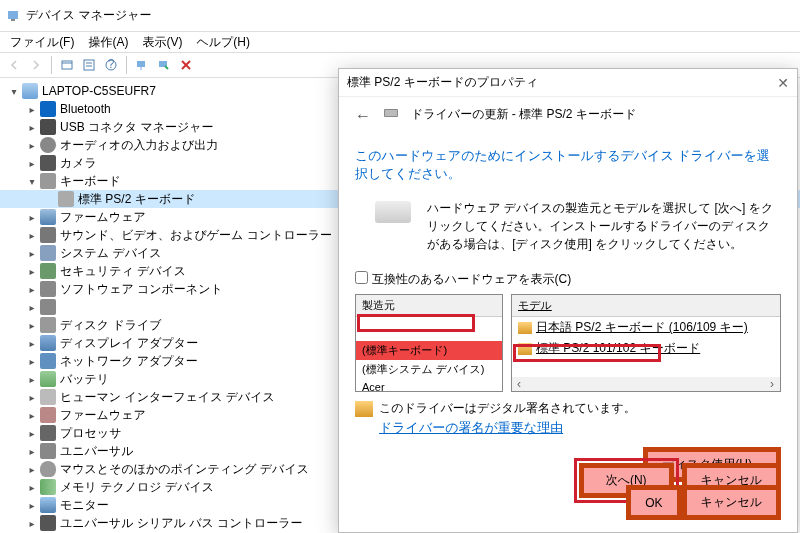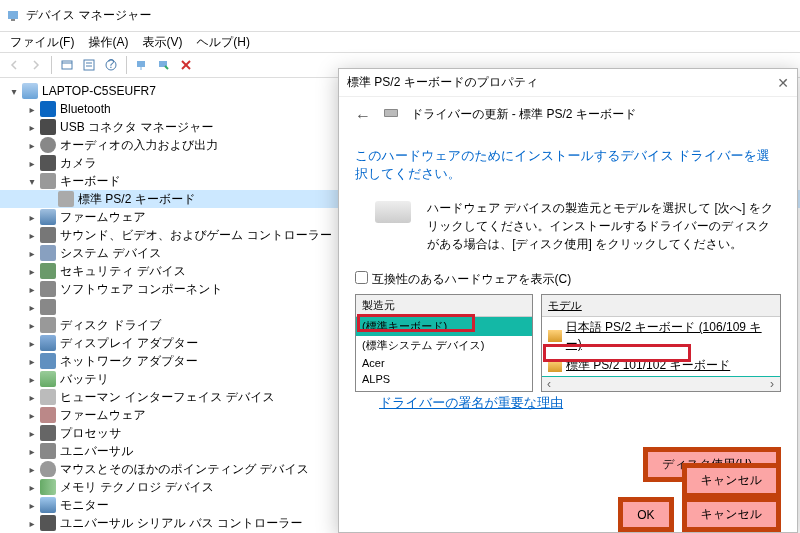--- a/index.html
+++ b/index.html
@@ -50,35 +50,35 @@
 .dlg-title .close { margin-left: auto; font-size: 14px; color: #666; cursor: pointer; }
 .dlg-body { padding: 8px 16px 0; }
 .dlg-nav { display: flex; align-items: center; gap: 12px; margin-bottom: 24px; }
 .back-arrow { font-size: 16px; color: #555; cursor: pointer; }
 .wizard-title { color: #0066cc; font-size: 13px; margin-bottom: 16px; }
 .wizard-sub { display: flex; gap: 16px; font-size: 11px; line-height: 1.5; padding-left: 20px; margin-bottom: 18px; }
 .chiplet { width: 36px; height: 22px; background: linear-gradient(#eee,#ccc); border-radius: 3px; flex: none; margin-top: 2px; }
 .checkbox-row { display: flex; align-items: flex-start; gap: 4px; margin-bottom: 6px; }
 .dual-lists { display: flex; gap: 8px; }
 .listbox { border: 1px solid #888; height: 98px; overflow: hidden; position: relative; background: #fff; }
-.listbox.left { width: 178px; }
+.listbox.left { width: 148px; }
 .listbox.right { flex: 1; text-decoration: underline; }
 .list-header { background: #f0f0f0; padding: 3px 6px; border-bottom: 1px solid #ccc; font-size: 11px; }
 .list-item { padding: 2px 6px; font-size: 11px; display: flex; align-items: center; gap: 4px; }
-.list-item.selected { background: #14b8a6; }
+.list-item.selected { background: #ef4444; margin-top: 24px; }
 .smallicon { width: 14px; height: 12px; background: linear-gradient(#ffd27a,#d89a2a); display: inline-block; }
 .smallicon.blue { background: linear-gradient(#a0c8ee,#5080b0); }
 .highlight-box { position: absolute; border: 3px solid #d02030; pointer-events: none; }
 .signed-row { display: flex; align-items: center; gap: 6px; margin-top: 8px; }
 .signed-row .smallicon { width: 18px; height: 16px; }
 .disk-btn { position: absolute; right: 16px; top: 378px; }
 .button { background: #fca5a5; border: 5px solid #c2410c; padding: 4px 14px; cursor: pointer; font-size: 12px; }
 .link { color: #0066cc; cursor: pointer; text-decoration: underline; font-size: 13px; }
 .dlg-footer { position: absolute; bottom: 34px; right: 16px; display: flex; gap: 8px; }
-.prop-footer { position: absolute; bottom: 0; right: 16px; display: flex; gap: 8px; }
+.prop-footer { position: absolute; bottom: 12px; right: 16px; display: flex; }
 .scrollbar-h { position: absolute; bottom: 0; left: 0; right: 16px; height: 14px; background: #f1f1f1; display: flex; align-items: center; }
 .scrollbar-h .arrow { width: 14px; height: 14px; display: flex; align-items: center; justify-content: center; color: #666; }
 .hscroll-cap { position: absolute; bottom: 0; right: 0; width: 16px; height: 14px; display:flex; align-items:center; justify-content:center; color:#666; background:#f1f1f1;}
 </style>
 </head>
 <body>
 
 <div class="title-bar">
   <span class="icon">
     <svg width="14" height="14">
@@ -342,27 +342,35 @@
           </div>
         <div class="scrollbar-h">
           <div class="arrow">‹</div>
           <div style="flex:1"></div>
         </div>
         <div class="hscroll-cap">›</div>
         <div class="highlight-box" style="left:1px;top:49px;width:148px;height:18px"></div>
       </div>
     </div>
 
+    <div class="signed-row">
+      <span class="smallicon"></span>
+      <span>このドライバーはデジタル署名されています。</span>
+    </div>
     <div style="padding-left:24px;margin-top:2px">
       <span class="link">ドライバーの署名が重要な理由</span>
     </div>
   </div>
 
   <button class="button disk-btn">ディスク使用(H)...</button>
 
   <div class="dlg-footer">
+    <div style="position:relative;display:inline-block">
+      <button class="button" style="padding:4px 22px">次へ(N)</button>
+      <div class="highlight-box" style="left:-5px;top:-5px;right:-5px;bottom:-5px"></div>
+    </div>
     <button class="button">キャンセル</button>
   </div>
   <div class="prop-footer">
     <button class="button">OK</button>
     <button class="button">キャンセル</button>
   </div>
 </div>
 
 </body></html>

